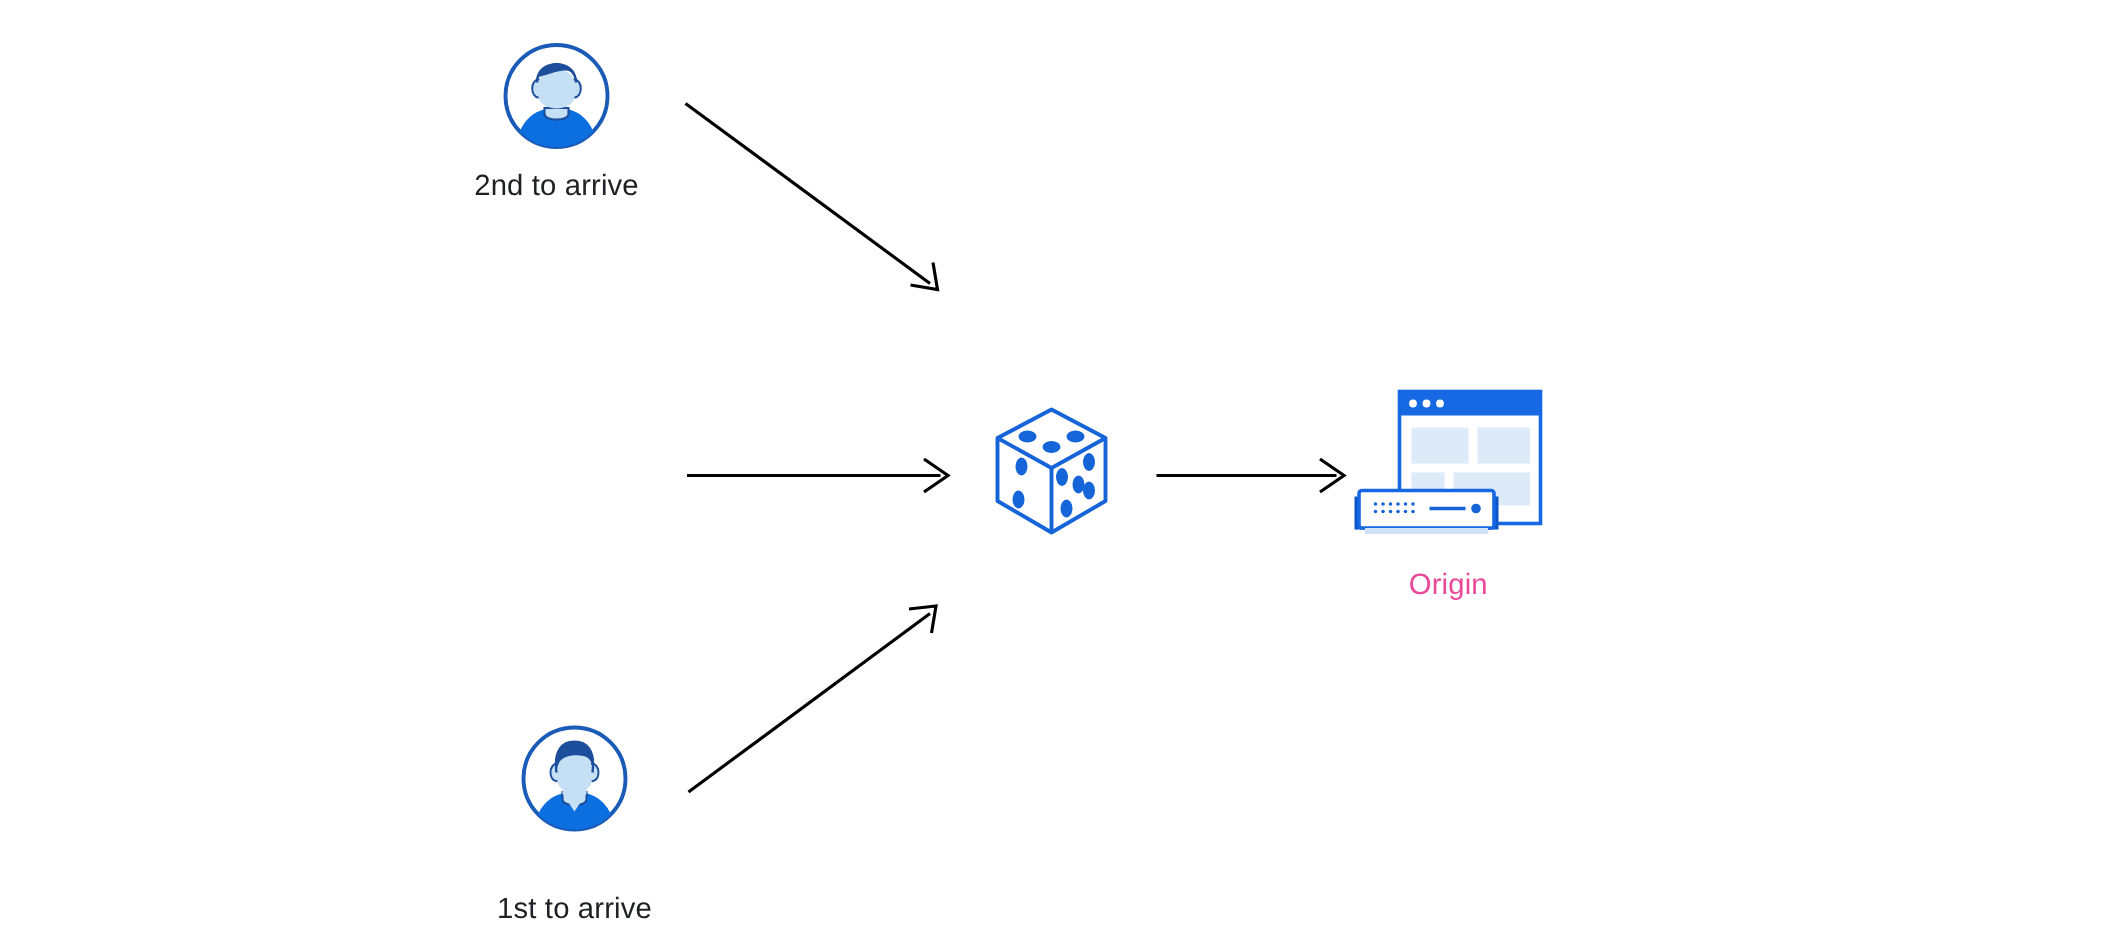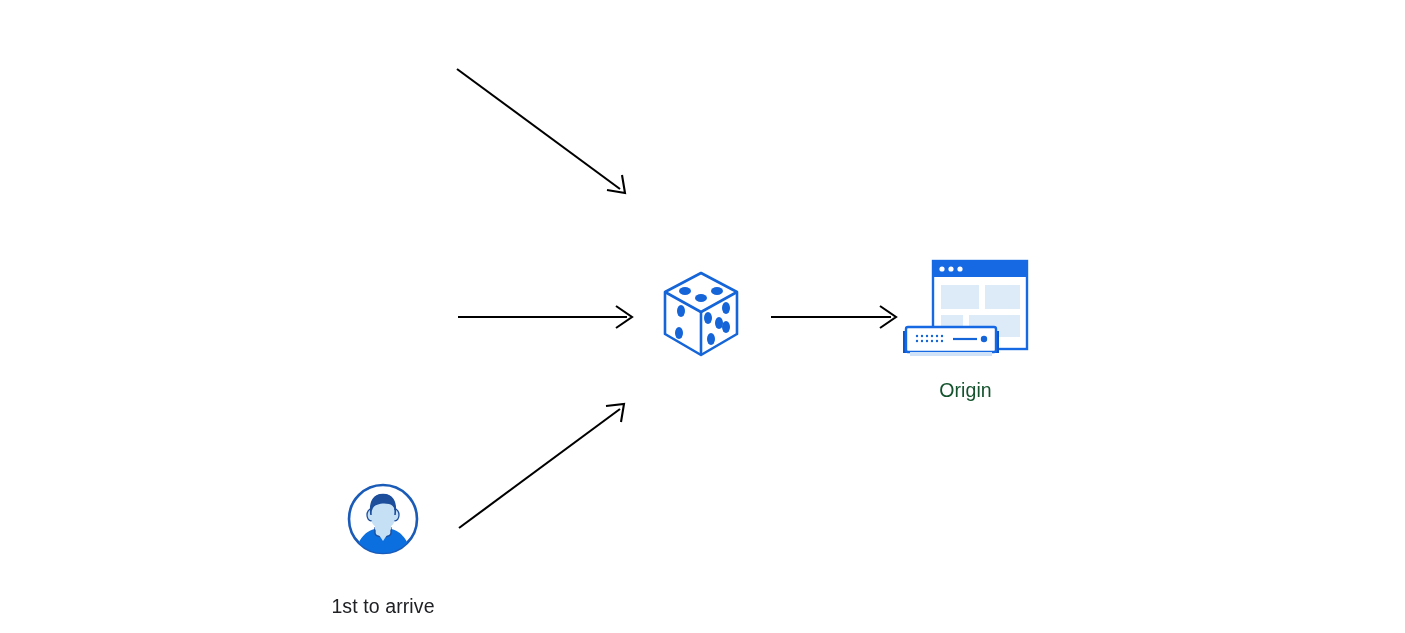--- a/index.html
+++ b/index.html
@@ -30,21 +30,21 @@
   .node-label {
     margin-top: 11px;
     font-size: 19.5px;
     color: #202124;
     white-space: nowrap;
     letter-spacing: 0.1px;
   }
   .origin-label {
     margin-top: 14px;
     font-size: 19.5px;
-    color: #14532d;
+    color: #ec4899;
     white-space: nowrap;
     letter-spacing: 0.1px;
     text-align: right;
   }
   #arrow-layer {
     position: absolute;
     left: 0;
     top: 0;
     width: 1405px;
     height: 633px;
@@ -80,20 +80,41 @@
     <g>
       <line class="arrow-line" x1="459" y1="528" x2="620" y2="409"></line>
       <polyline class="arrow-head" points="606,406 624,404 621,422"></polyline>
     </g>
     <g>
       <line class="arrow-line" x1="771" y1="317" x2="891" y2="317"></line>
       <polyline class="arrow-head" points="880,306 896,317 880,328"></polyline>
     </g>
   </svg>
 
+  <div class="node" style="left:296px; top:26px; width:150px;">
+    <div class="icon-wrap">
+      <svg width="76" height="76" viewBox="0 0 76 76">
+        <clipPath id="clip-av1">
+            <circle cx="38" cy="38" r="34"></circle>
+          </clipPath>
+        <circle cx="38" cy="38" r="34" fill="#ffffff" stroke="#1a5bb8" stroke-width="2.6"></circle>
+        <g clip-path="url(#clip-av1)">
+          <path d="M38 46 C20 46 12 58 10 76 L66 76 C64 58 56 46 38 46 Z" fill="#0b6fe0"></path>
+          <path d="M31 40 L45 40 L45 52 L31 52 Z" fill="#c5e0f5"></path>
+          <path d="M30 50 C30 55 46 55 46 50 L46 46 L30 46 Z" fill="#c5e0f5" stroke="#1c4e9c" stroke-width="1.4"></path>
+          <ellipse cx="26" cy="33" rx="4.2" ry="6" fill="#c5e0f5" stroke="#1c4e9c" stroke-width="1.3"></ellipse>
+          <ellipse cx="50" cy="33" rx="4.2" ry="6" fill="#c5e0f5" stroke="#1c4e9c" stroke-width="1.3"></ellipse>
+          <path d="M26 30 C26 17 50 17 50 30 L50 38 C50 49 26 49 26 38 Z" fill="#c5e0f5"></path>
+          <path d="M24.5 28 C24.5 12 51.5 12 51.5 28 C51.5 24 48 21 44 21 C38 21 32 24 27 25 C25.5 25.3 24.5 26.2 24.5 28 Z" fill="#1c4e9c"></path>
+          <path d="M25 29 C25 14 51 14 51 29" fill="none" stroke="#1c4e9c" stroke-width="1.6"></path>
+        </g>
+      </svg>
+    </div>
+    <div class="node-label">2nd to arrive</div>
+  </div>
 
 
   <div class="node" style="left:308px; top:481px; width:150px;gap:27px;">
     <div class="icon-wrap">
       <svg width="76" height="76" viewBox="0 0 76 76">
         <clipPath id="clip-av3">
             <circle cx="38" cy="38" r="34"></circle>
           </clipPath>
         <circle cx="38" cy="38" r="34" fill="#ffffff" stroke="#1a5bb8" stroke-width="2.6"></circle>
         <g clip-path="url(#clip-av3)">

